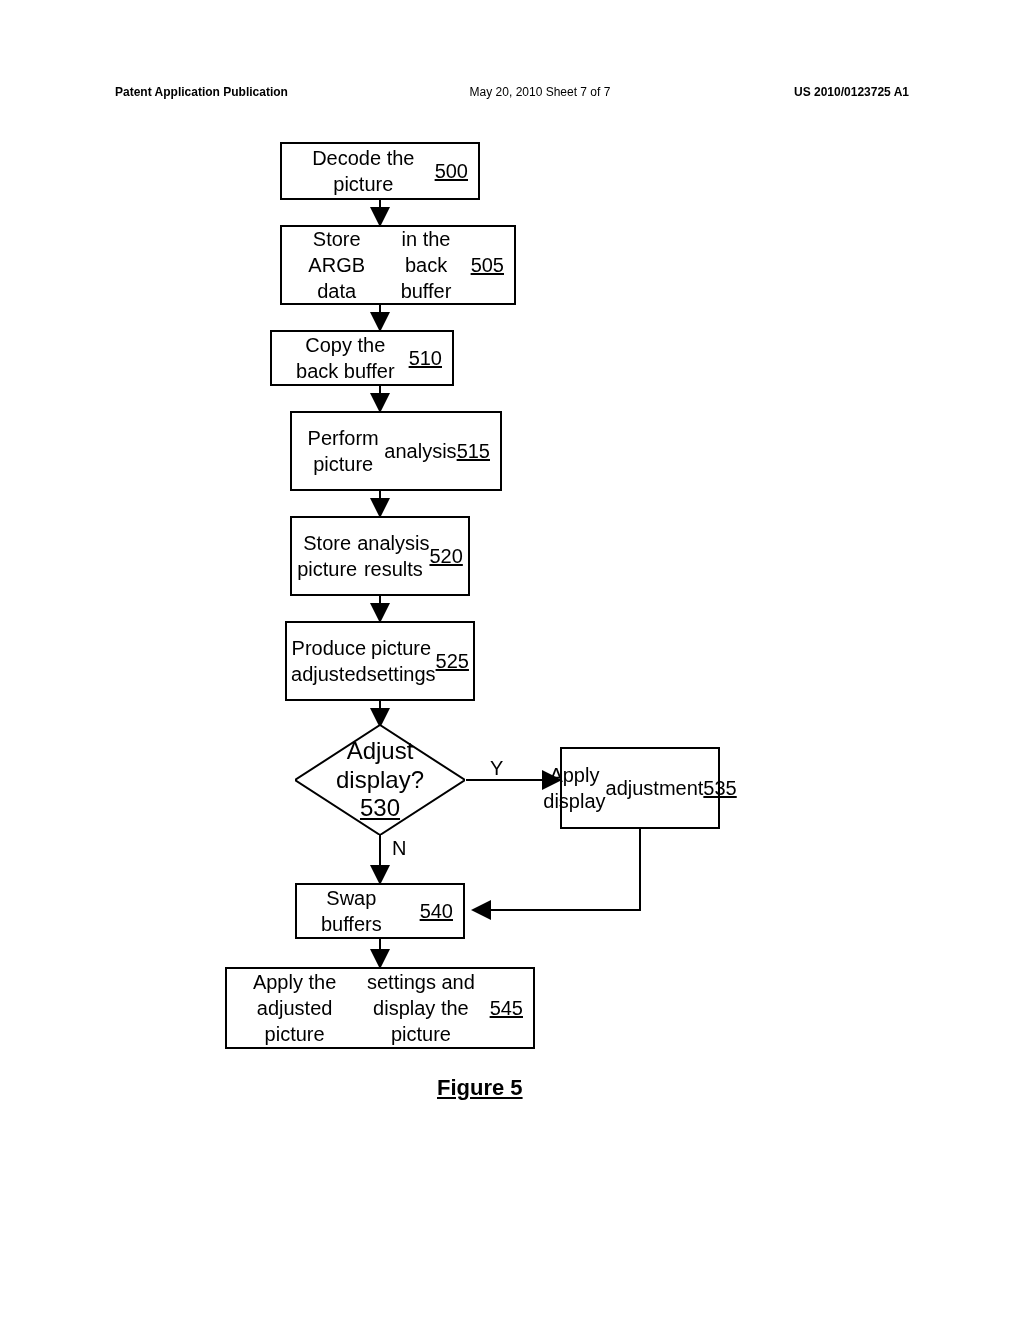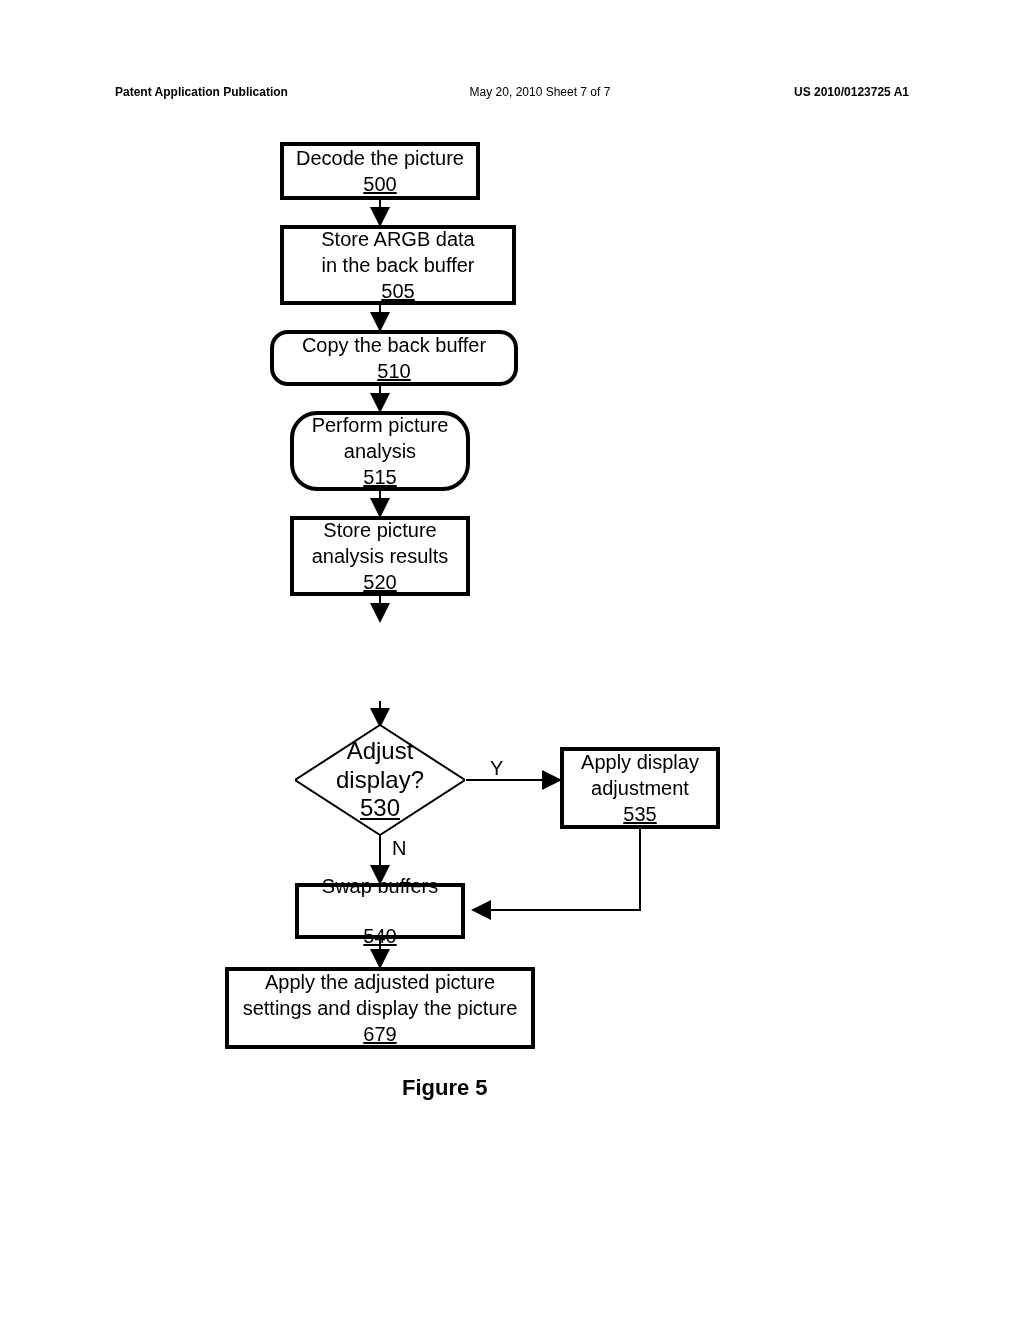--- a/index.html
+++ b/index.html
@@ -27,25 +27,25 @@
   .flowchart {
     position: absolute;
     top: 135px;
     left: 0;
     width: 1024px;
     height: 1100px;
   }
   
   .box {
     position: absolute;
-    border: 4px solid #000000;
+    border: 2px solid #000000;
     background: white;
     text-align: center;
     display: flex;
-    flex-direction: column;
+    flex-direction: row;
     justify-content: center;
     align-items: center;
     font-size: 20px;
     line-height: 1.3;
     padding: 6px 10px;
   }
   .box .ref { text-decoration: underline; }
   
   .diamond-wrap {
     position: absolute;
@@ -127,37 +127,42 @@
     <div>Decode the picture</div>
     <div class="ref">500</div>
   </div>
 
   <div class="box" style="left:280px; top:90px; width:236px; height:80px;">
     <div>Store ARGB data</div>
     <div>in the back buffer</div>
     <div class="ref">505</div>
   </div>
 
-  <div class="box" style="left:270px; top:195px; width:248px; height:56px;border-radius:18px;">
+  <div class="box" style="left:270px; top:195px; width:184px; height:56px;">
     <div>Copy the back buffer</div>
     <div class="ref">510</div>
   </div>
 
-  <div class="box" style="left:290px; top:276px; width:180px; height:80px;border-radius:27px;">
+  <div class="box" style="left:290px; top:276px; width:212px; height:80px;">
     <div>Perform picture</div>
     <div>analysis</div>
     <div class="ref">515</div>
   </div>
 
   <div class="box" style="left:290px; top:381px; width:180px; height:80px;">
     <div>Store picture</div>
     <div>analysis results</div>
     <div class="ref">520</div>
   </div>
 
+  <div class="box" style="left:285px; top:486px; width:190px; height:80px;">
+    <div>Produce adjusted</div>
+    <div>picture settings</div>
+    <div class="ref">525</div>
+  </div>
 
   <div class="diamond-wrap" style="left:295px; top:590px;">
     <svg class="diamond-shape" viewBox="0 0 170 110">
       <polygon points="85,0 170,55 85,110 0,55" fill="white" stroke="black" stroke-width="2"></polygon>
     </svg>
     <div class="diamond-text">
       <div>Adjust</div>
       <div>display?</div>
       <div class="ref">530</div>
     </div>
@@ -170,21 +175,21 @@
   </div>
 
   <div class="box" style="left:295px; top:748px; width:170px; height:56px;gap:24px;">
     <div>Swap buffers</div>
     <div class="ref">540</div>
   </div>
 
   <div class="box" style="left:225px; top:832px; width:310px; height:82px;">
     <div>Apply the adjusted picture</div>
     <div>settings and display the picture</div>
-    <div class="ref">679</div>
+    <div class="ref">545</div>
   </div>
 
   <div class="label" style="left:490px; top:622px;">Y</div>
   <div class="label" style="left:392px; top:702px;">N</div>
 
-  <div class="figure-caption" style="left:402px; top:940px;">Figure 5</div>
+  <div class="figure-caption" style="left:437px; top:940px;text-decoration:underline;">Figure 5</div>
 
 </div>
 
 </body></html>

